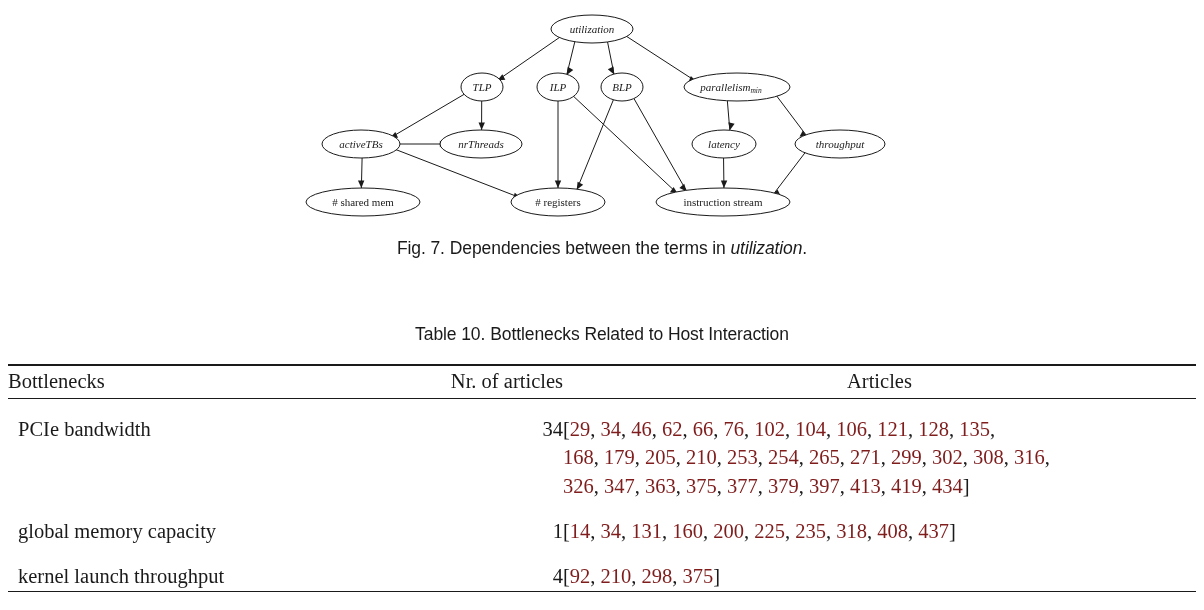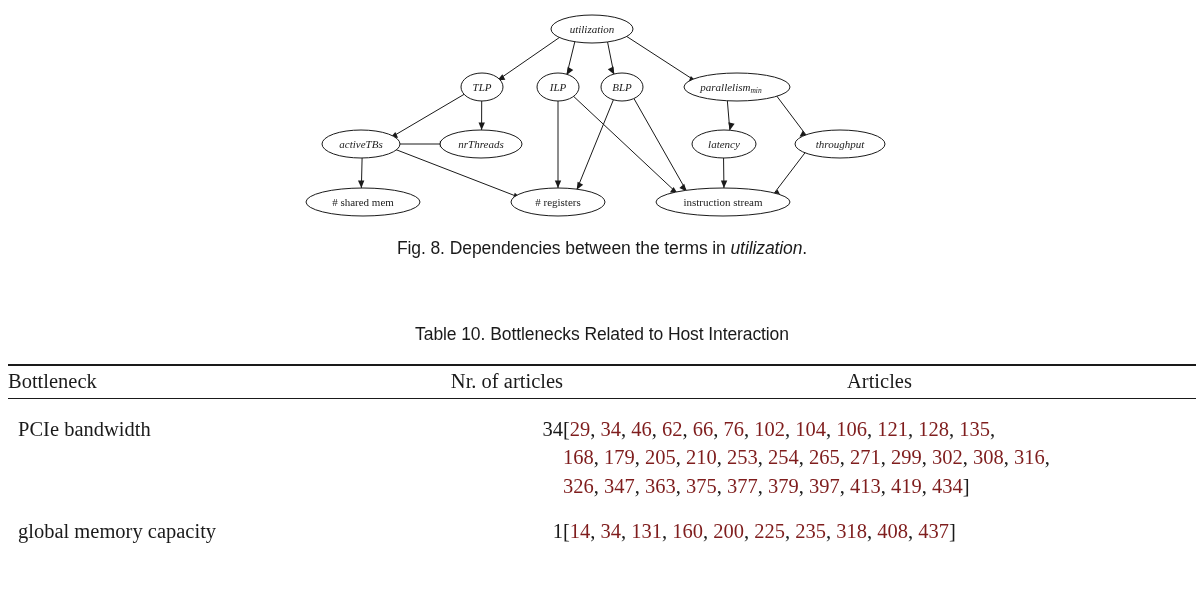--- a/index.html
+++ b/index.html
@@ -252,33 +252,33 @@
         </g>
         <g>
           <ellipse class="node-ellipse" cx="723" cy="202" rx="67" ry="14"></ellipse>
           <text class="node-label upright" x="723" y="203">instruction stream</text>
         </g>
       </g>
   </svg>
 </div>
 
 <div class="caption" id="fig-caption">
-  <span class="lead">Fig. 8.</span><span>Dependencies between the terms in</span>
+  <span class="lead">Fig. 7.</span><span>Dependencies between the terms in</span>
   <span class="ital">utilization</span><span>.</span>
 </div>
 
 <div class="caption" id="table-caption">
   <span class="lead">Table 10.</span><span>Bottlenecks Related to Host Interaction</span>
 </div>
 
 <div id="table-wrap">
   <table class="data">
     <thead>
       <tr class="rule-top rule-mid">
-        <th class="col-bottleneck">Bottleneck</th>
+        <th class="col-bottleneck">Bottlenecks</th>
         <th class="col-count">Nr. of articles</th>
         <th class="col-articles">Articles</th>
       </tr>
     </thead>
     <tbody id="table-body">
         <tr>
           <td class="col-bottleneck">PCIe bandwidth</td>
           <td class="col-count">34</td>
           <td class="cites">
             <span class="cite-line"><span class="cite-bracket">[</span><span class="cite-num">29</span><span class="cite-sep">, </span><span class="cite-num">34</span><span class="cite-sep">, </span><span class="cite-num">46</span><span class="cite-sep">, </span><span class="cite-num">62</span><span class="cite-sep">, </span><span class="cite-num">66</span><span class="cite-sep">, </span><span class="cite-num">76</span><span class="cite-sep">, </span><span class="cite-num">102</span><span class="cite-sep">, </span><span class="cite-num">104</span><span class="cite-sep">, </span><span class="cite-num">106</span><span class="cite-sep">, </span><span class="cite-num">121</span><span class="cite-sep">, </span><span class="cite-num">128</span><span class="cite-sep">, </span><span class="cite-num">135</span><span class="cite-sep">,</span></span>
@@ -286,15 +286,22 @@
             <span class="cite-line"><span class="cite-num">326</span><span class="cite-sep">, </span><span class="cite-num">347</span><span class="cite-sep">, </span><span class="cite-num">363</span><span class="cite-sep">, </span><span class="cite-num">375</span><span class="cite-sep">, </span><span class="cite-num">377</span><span class="cite-sep">, </span><span class="cite-num">379</span><span class="cite-sep">, </span><span class="cite-num">397</span><span class="cite-sep">, </span><span class="cite-num">413</span><span class="cite-sep">, </span><span class="cite-num">419</span><span class="cite-sep">, </span><span class="cite-num">434</span><span class="cite-bracket">]</span></span>
           </td>
         </tr>
         <tr>
           <td class="col-bottleneck">global memory capacity</td>
           <td class="col-count">1</td>
           <td class="cites">
             <span class="cite-line"><span class="cite-bracket">[</span><span class="cite-num">14</span><span class="cite-sep">, </span><span class="cite-num">34</span><span class="cite-sep">, </span><span class="cite-num">131</span><span class="cite-sep">, </span><span class="cite-num">160</span><span class="cite-sep">, </span><span class="cite-num">200</span><span class="cite-sep">, </span><span class="cite-num">225</span><span class="cite-sep">, </span><span class="cite-num">235</span><span class="cite-sep">, </span><span class="cite-num">318</span><span class="cite-sep">, </span><span class="cite-num">408</span><span class="cite-sep">, </span><span class="cite-num">437</span><span class="cite-bracket">]</span></span>
           </td>
         </tr>
+        <tr class="rule-bottom">
+          <td class="col-bottleneck">kernel launch throughput</td>
+          <td class="col-count">4</td>
+          <td class="cites">
+            <span class="cite-line"><span class="cite-bracket">[</span><span class="cite-num">92</span><span class="cite-sep">, </span><span class="cite-num">210</span><span class="cite-sep">, </span><span class="cite-num">298</span><span class="cite-sep">, </span><span class="cite-num">375</span><span class="cite-bracket">]</span></span>
+          </td>
+        </tr>
       </tbody>
   </table>
 </div>
 
 </body></html>

